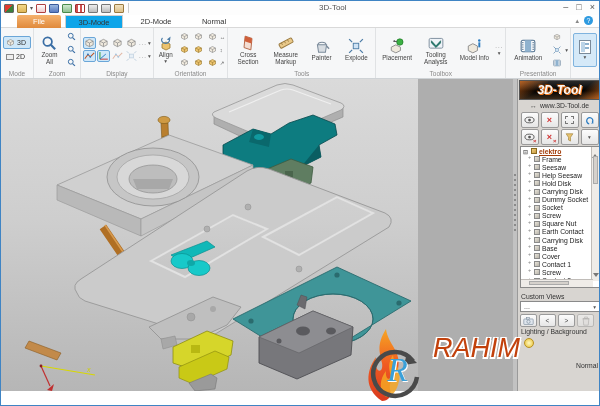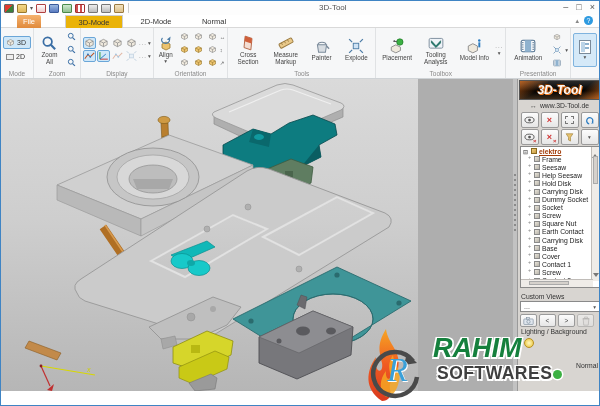--- a/index.html
+++ b/index.html
@@ -20,22 +20,22 @@
   .qi-copy{background:linear-gradient(#f2e2c0,#dcc08a);border-color:#9a7a40;}
   .qsep{width:1px;height:10px;background:#ccc;margin:0 1px;}
   .qcaret{font-size:6px;color:#555;line-height:10px;}
   .win-title{position:absolute;left:318px;top:2px;font-size:8px;color:#555;}
   .win-controls{position:absolute;right:4px;top:1px;display:flex;gap:8px;}
   .win-controls span{font-size:9px;color:#555;line-height:11px;cursor:default;}
 
   
   .tabrow{position:absolute;left:0;top:14px;width:100%;height:13px;background:#fff;border-bottom:1px solid #d9d9d9;}
   .tab{position:absolute;top:0;height:13px;font-size:7.5px;line-height:13px;text-align:center;color:#333;cursor:pointer;}
-  .tab-file{left:16px;width:24px;background:linear-gradient(#f5b26e,#e08a3c);color:#fff;border-radius:2px 2px 0 0;}
-  .tab-3d{left:64px;width:58px;background:#eab308;border:1px solid #cfcfcf;border-bottom:none;}
+  .tab-file{left:16px;width:44px;background:linear-gradient(#f5b26e,#e08a3c);color:#fff;border-radius:2px 2px 0 0;}
+  .tab-3d{left:64px;width:58px;background:#0ea5e9;border:1px solid #cfcfcf;border-bottom:none;}
   .tab-2d{left:126px;width:58px;}
   .tab-opt{left:188px;width:50px;}
   .tab-right{position:absolute;right:6px;top:1px;display:flex;gap:5px;align-items:center;}
   .collapse-arrow{font-size:7px;color:#888;}
   .help-btn{width:9px;height:9px;border-radius:50%;background:#2e9ae0;color:#fff;font-size:7px;line-height:9px;text-align:center;}
 
   
   .ribbon{position:absolute;left:0;top:27px;width:100%;height:51px;background:#f6f7f8;border-bottom:1px solid #cfd3d6;display:flex;}
   .rgroup{position:relative;height:100%;border-right:1px solid #e0e2e4;padding:2px 2px 9px 2px;display:flex;align-items:center;justify-content:center;gap:2px;}
   .rlabel{position:absolute;bottom:0;left:0;width:100%;text-align:center;font-size:6.5px;color:#8a8a8a;line-height:9px;}
@@ -106,21 +106,21 @@
   
   .statusbar{position:absolute;left:0;top:390px;width:100%;height:16px;background:#fcfcfc;border-top:1px solid #c8c8c8;font-size:7.5px;color:#333;}
   .statusbar .sitem{position:absolute;top:4px;}
   .szoom{position:absolute;right:6px;top:3px;display:flex;gap:7px;align-items:center;}
 
   
   .watermark{position:absolute;left:350px;top:320px;width:250px;height:82px;z-index:60;pointer-events:none;}
   .wm-flame{position:absolute;left:5px;top:2px;}
   .wm-ring{position:absolute;left:18px;top:26px;width:52px;height:52px;}
   .wm-r{position:absolute;left:36px;top:30px;font-family:"Liberation Serif","DejaVu Serif",serif;font-style:italic;font-size:34px;color:#3aa0d8;text-shadow:1px 1px 0 #fff;}
-  .wm-rahim{position:absolute;left:82px;top:14px;font-size:27px;font-weight:700;font-style:italic;color:#15803d;letter-spacing:0;line-height:26px;
+  .wm-rahim{position:absolute;left:82px;top:14px;font-size:27px;font-weight:400;font-style:italic;color:#c2410c;letter-spacing:0;line-height:26px;
     text-shadow:-1.5px -1.5px 0 #fff,1.5px -1.5px 0 #fff,-1.5px 1.5px 0 #fff,1.5px 1.5px 0 #fff,0 2px 0 #fff;}
   .wm-soft{position:absolute;left:86px;top:43px;font-size:17.5px;font-weight:900;color:#3f3f3f;letter-spacing:.5px;line-height:18px;
     text-shadow:-1.5px -1.5px 0 #fff,1.5px -1.5px 0 #fff,-1.5px 1.5px 0 #fff,1.5px 1.5px 0 #fff;}
   .wm-dot{display:inline-block;width:9px;height:9px;border-radius:50%;background:#3cb043;margin-left:1px;box-shadow:0 0 0 1.5px #fff;}
   .hidden-defs{position:absolute;width:0;height:0;overflow:hidden;}
 </style>
 </head>
 <body>
 
 <svg class="hidden-defs" aria-hidden="true">
@@ -842,16 +842,15 @@
       </defs>
       <path d="M26,78 C8,66 10,48 20,34 C17,50 28,52 26,40 C24,30 20,22 30,6 C32,22 46,28 42,46 C40,56 32,58 34,66 C36,74 32,78 26,78 Z" fill="url(#flameG)"></path>
       <path d="M30,74 C22,66 24,56 30,48 C29,58 36,58 34,50 C33,44 32,40 37,32 C38,42 46,46 43,58 C41,68 36,74 30,74 Z" fill="#f6a623" opacity=".85"></path>
     </svg>
     <svg class="wm-ring" viewBox="0 0 52 52">
       <path d="M44,14 A22,22 0 1 0 48,30" fill="none" stroke="#4a4a4a" stroke-width="4.5"></path>
       <path d="M38,6 L48,16 L35,18 Z" fill="#4a4a4a"></path>
     </svg>
     <span class="wm-r">R</span>
     <span class="wm-rahim">RAHIM</span>
-    <span class="wm-soft"><span>SOFTWARES</span><span class="wm-dot"></span></span>
   </div>
 
 </div>
 
 </body></html>

